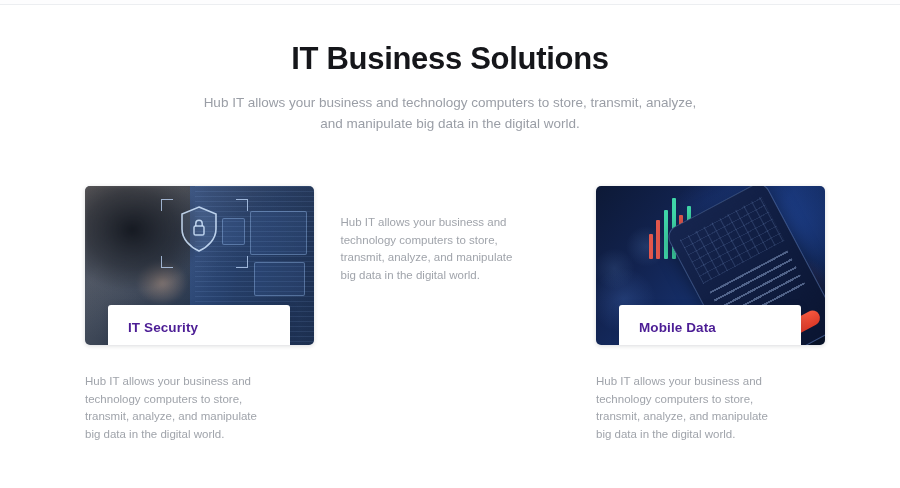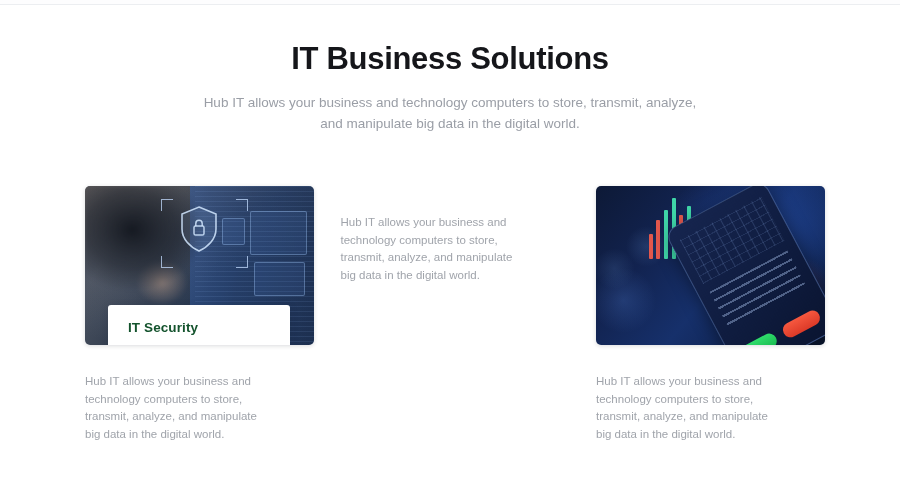--- a/index.html
+++ b/index.html
@@ -294,21 +294,21 @@
     border-radius: 3px;
     box-shadow: 0 2px 9px rgba(23,32,48,0.16);
     display: flex;
     align-items: center;
     padding-left: 20px;
     box-sizing: border-box;
   }
   .card-label-text {
     font-size: 13.5px;
     font-weight: 700;
-    color: #14532d;
+    color: #4c1d95;
     letter-spacing: 0.1px;
   }
 
   
   .card-body {
     margin-top: 28px;
     width: 180px;
     font-size: 11.5px;
     line-height: 17.5px;
     color: #a0a4ab;
@@ -379,18 +379,21 @@
             <div class="candle" style="left:58%; height:44%; background:#e2574c;"></div>
             <div class="candle" style="left:65%; height:62%; background:#3fd6a8;"></div>
           </div>
           <div class="phone">
             <div class="chart-mini"></div>
             <div class="rows"></div>
             <div class="btn-buy"></div>
             <div class="btn-sell"></div>
           </div>
         </div>
+        <div class="card-label">
+          <span class="card-label-text">Mobile Data</span>
+        </div>
       </div>
       <p class="card-body">Hub IT allows your business and technology computers to store, transmit, analyze, and manipulate big data in the digital world.</p>
     </div>
 
   </div>
 </div>
 
 </body></html>

